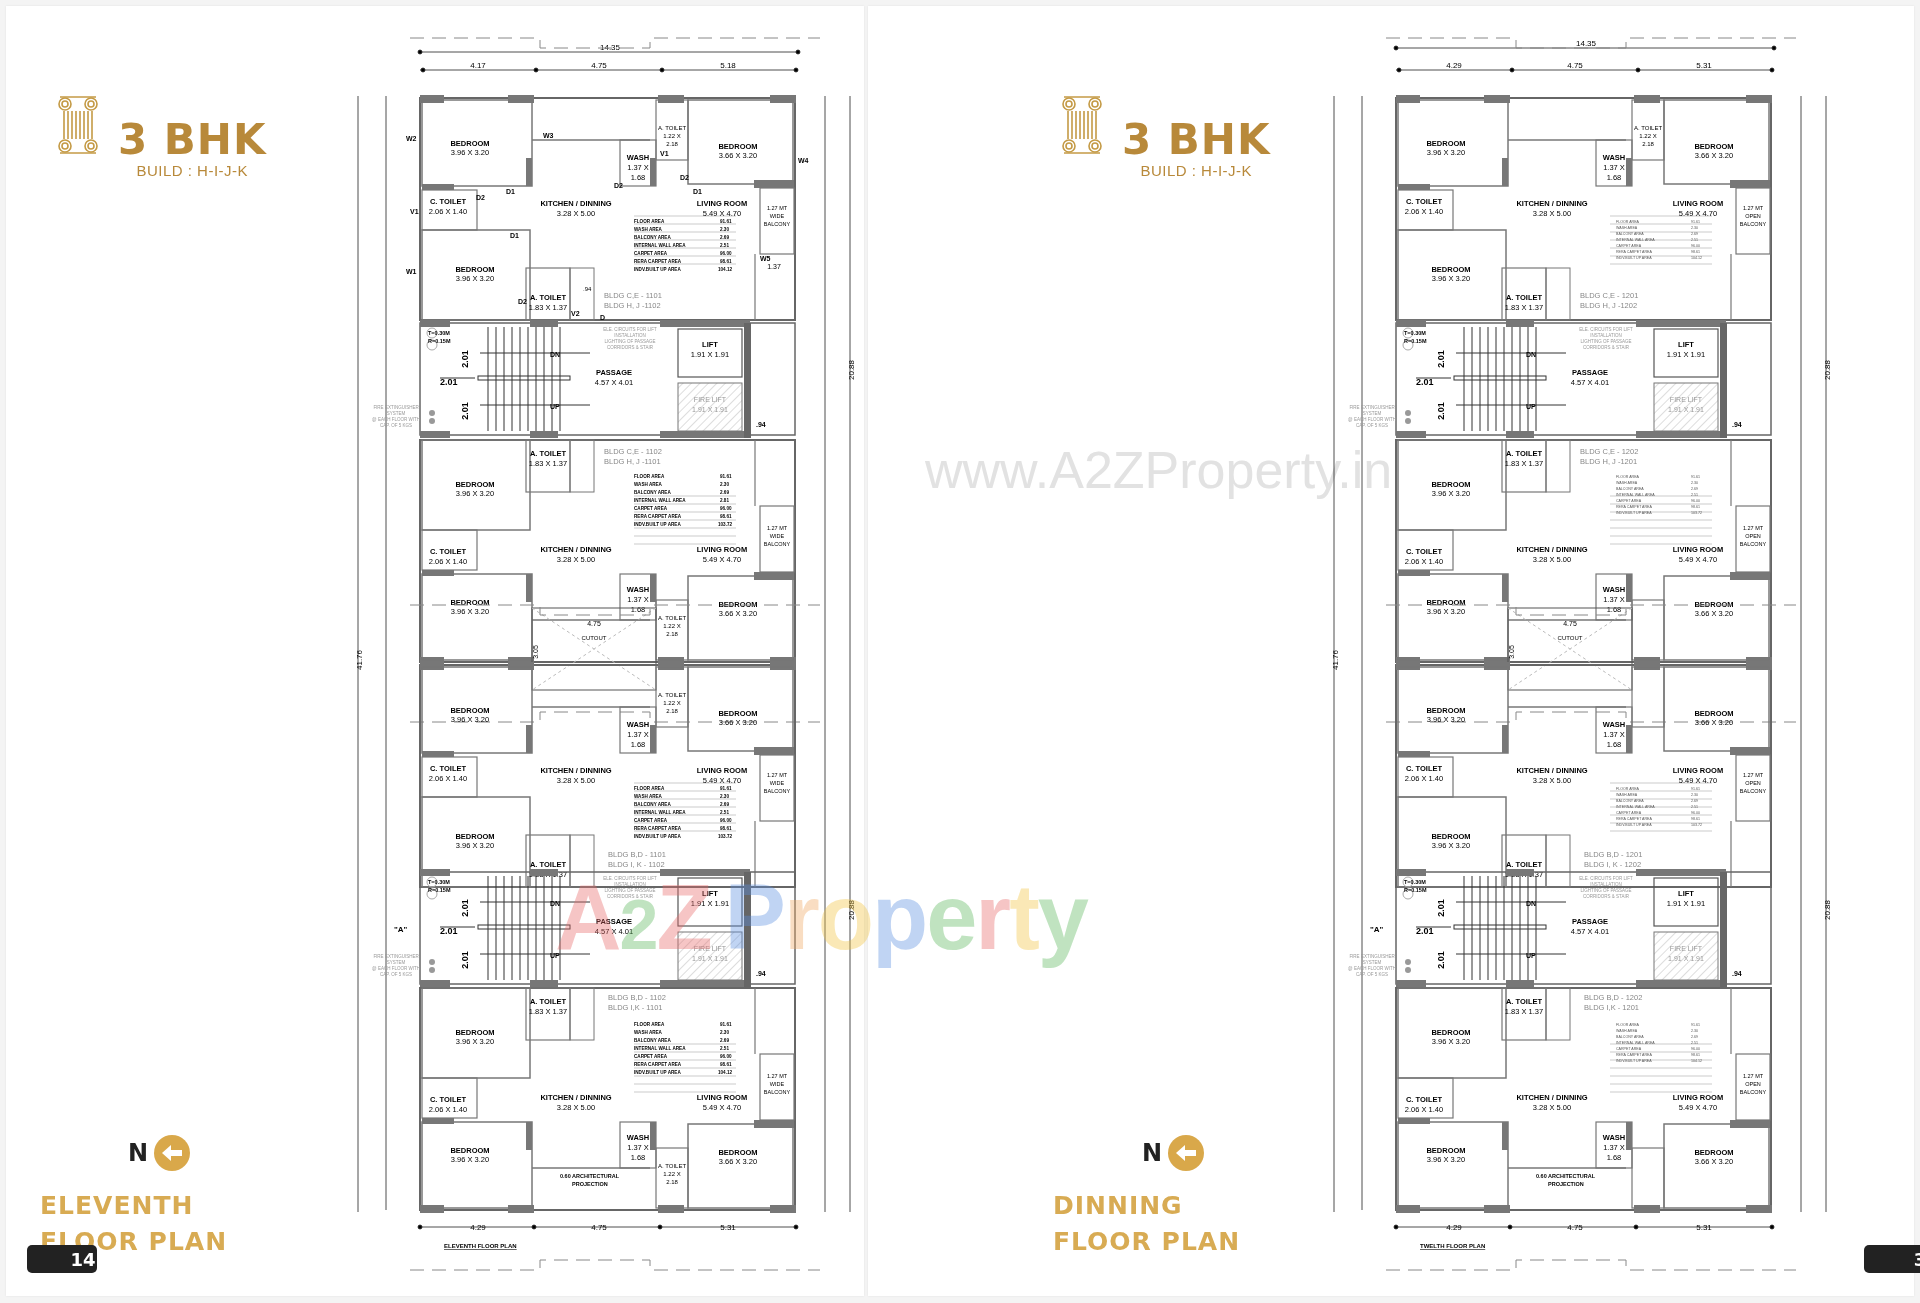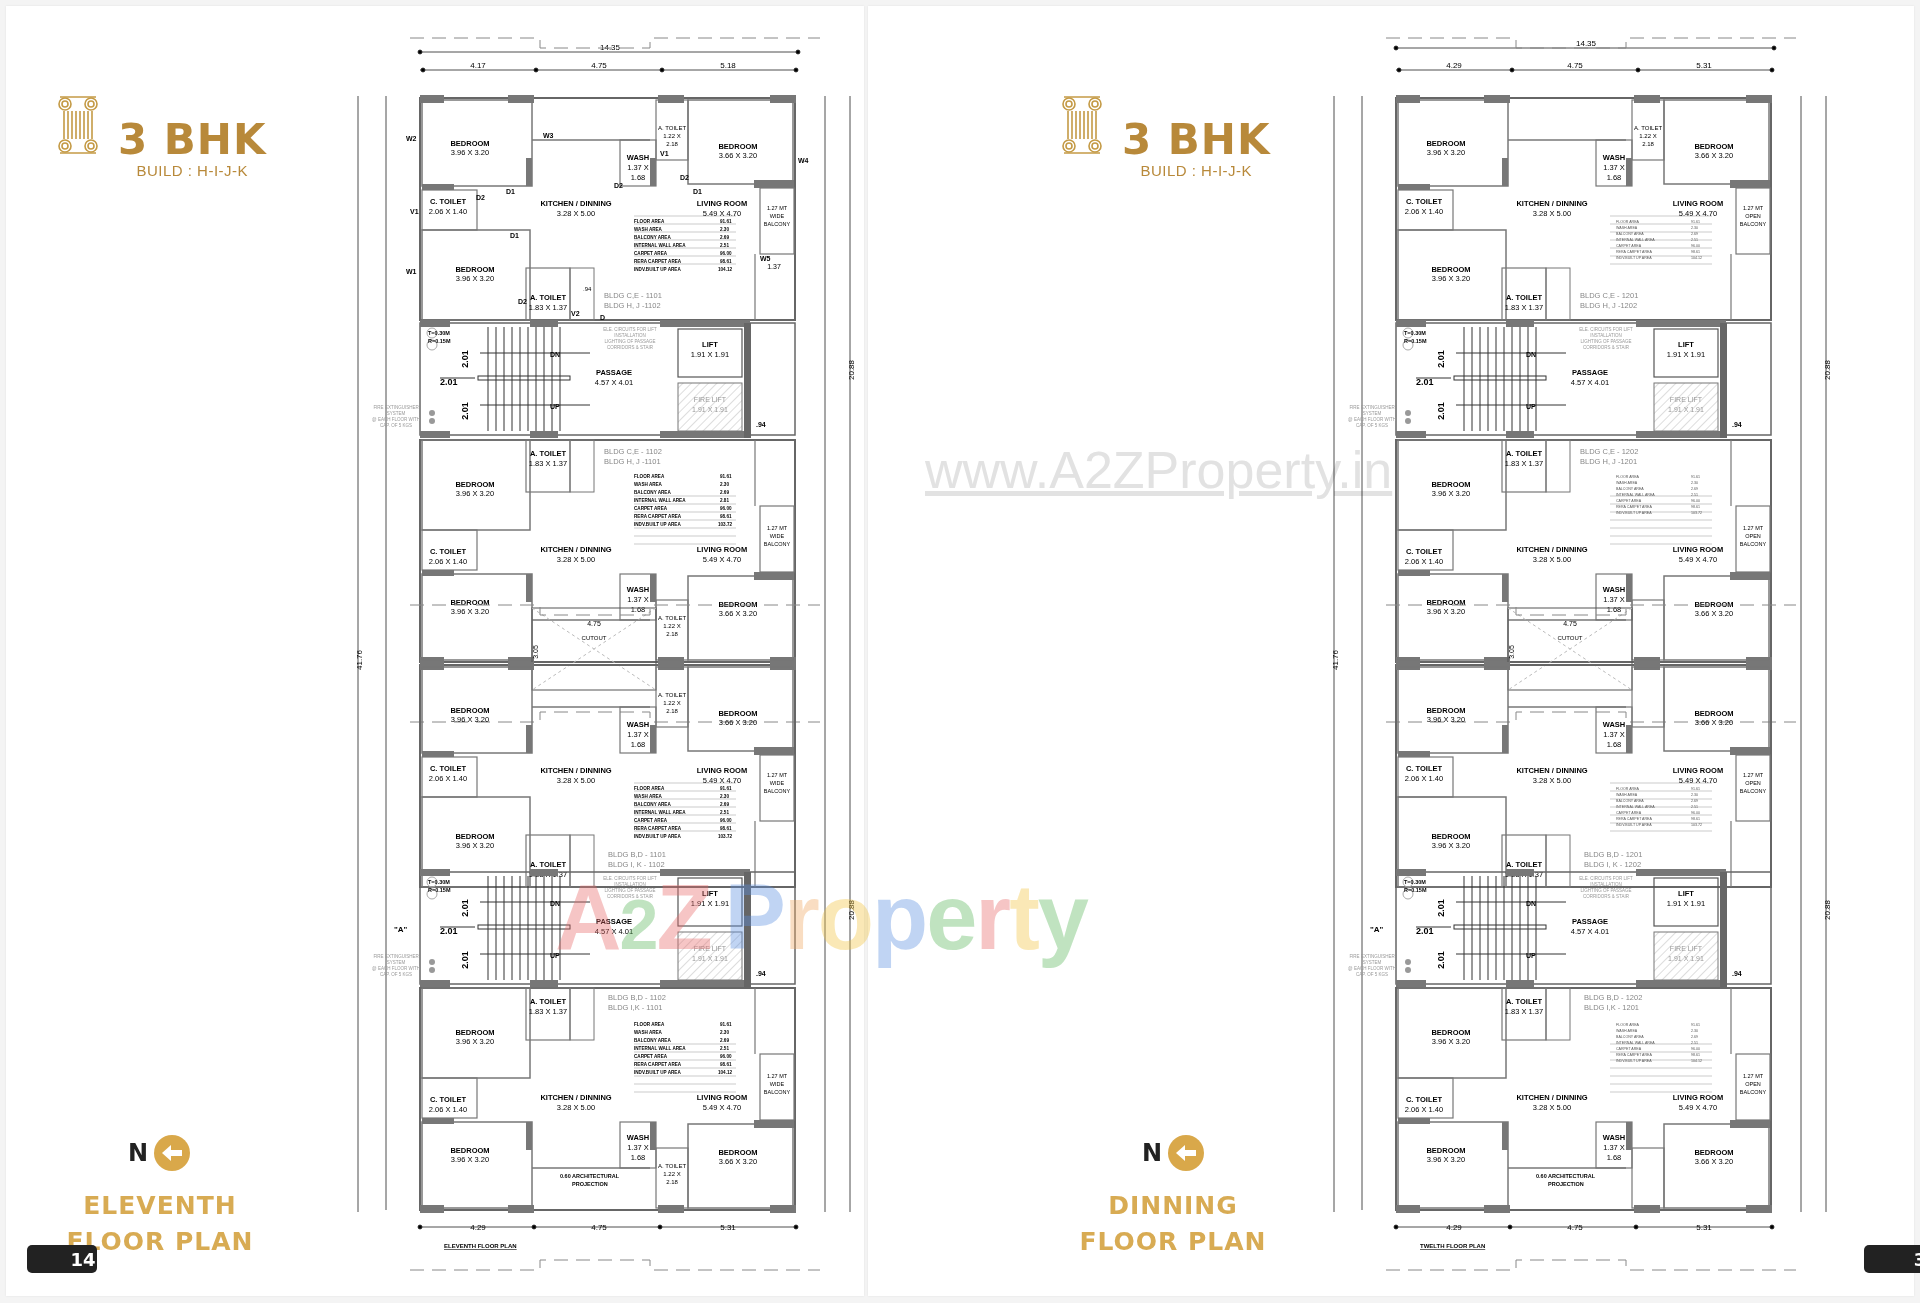--- a/index.html
+++ b/index.html
@@ -8,24 +8,24 @@
   .page.left{left:6px;width:858px;}
   .page.right{left:868px;width:1046px;}
   .logo{position:absolute;display:flex;align-items:center;gap:18px;}
   .logo .emblem{width:44px;height:60px;}
   .logo .txt{display:flex;flex-direction:column;align-items:center;margin-top:48px;}
   .logo .bhk{font-family:"DejaVu Sans",sans-serif;font-weight:bold;color:#b8893a;font-size:42px;line-height:44px;letter-spacing:1px;}
   .logo .build{font-family:"Liberation Sans",sans-serif;font-weight:normal;color:#b8893a;font-size:15px;letter-spacing:0.5px;}
   .north{position:absolute;display:flex;align-items:center;gap:6px;}
   .north .n{font-family:"DejaVu Sans",sans-serif;font-weight:bold;font-size:24px;color:#222;}
   .north .arrow{width:36px;height:36px;border-radius:50%;background:#d9a84a;display:flex;align-items:center;justify-content:center;}
-  .floor-title{position:absolute;text-align:center;font-family:"DejaVu Sans",sans-serif;font-weight:bold;color:#d8ab53;font-size:25px;line-height:36px;letter-spacing:1px;}
+  .floor-title{position:absolute;text-align:left;font-family:"DejaVu Sans",sans-serif;font-weight:bold;color:#d8ab53;font-size:25px;line-height:36px;letter-spacing:1px;}
   .pgnum{position:absolute;width:28px;height:28px;background:#222;color:#fff;border-radius:5px;font-family:"DejaVu Sans",sans-serif;font-weight:bold;font-size:18px;display:flex;align-items:center;justify-content:center;padding-left:42px;}
   svg.plan{position:absolute;top:0;left:0;}
-  .wm-url{position:absolute;left:925px;top:440px;font-family:"Liberation Sans",sans-serif;font-size:52px;color:#e2e2e2;letter-spacing:0px;white-space:nowrap;text-decoration:underline;}
+  .wm-url{position:absolute;left:925px;top:440px;font-family:"Liberation Sans",sans-serif;font-size:52px;color:#e2e2e2;letter-spacing:0px;white-space:nowrap;}
   .wm-logo{position:absolute;left:555px;top:865px;font-family:"Liberation Sans",sans-serif;font-weight:bold;font-size:92px;white-space:nowrap;opacity:0.38;letter-spacing:-2px;}
   .wm-logo span{display:inline-block;}
   text{font-family:"Liberation Sans",sans-serif;}
 </style>
 </head>
 <body>
 
 <div class="page left"></div>
 
 <div class="page right"></div>

